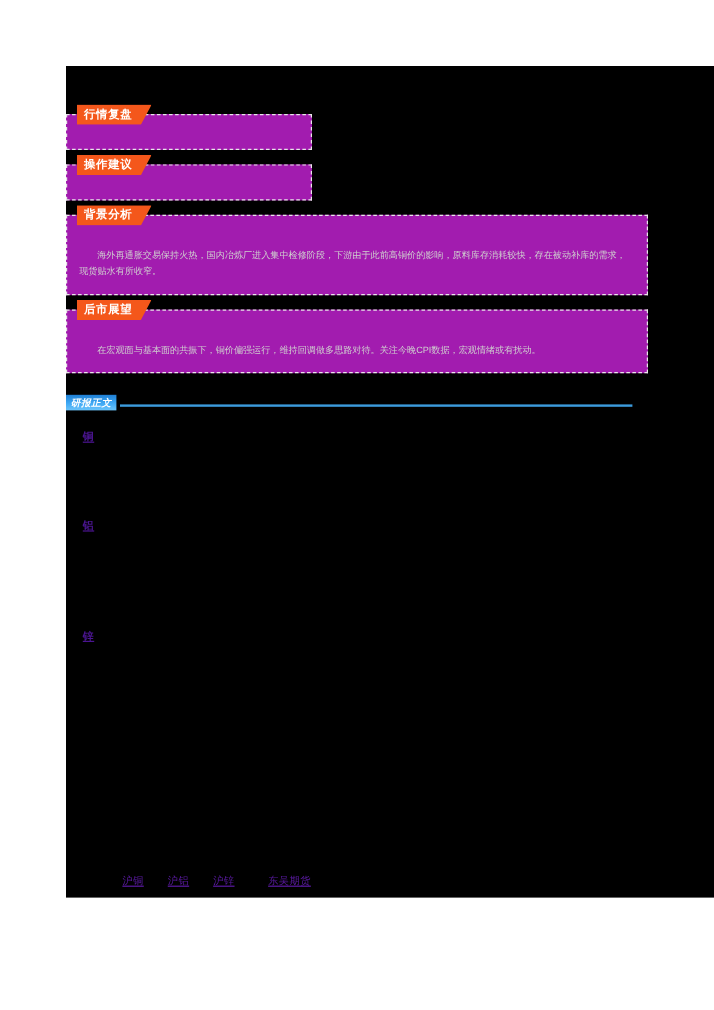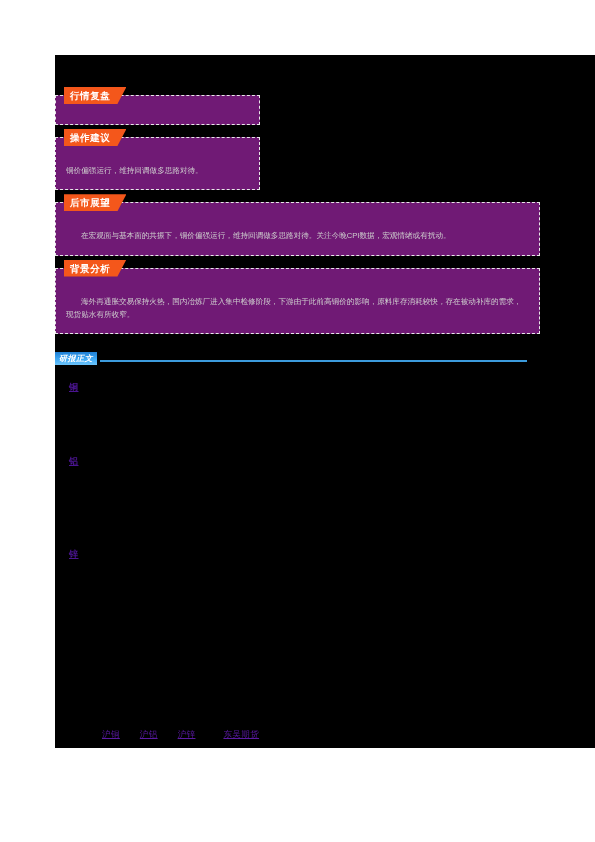--- a/index.html
+++ b/index.html
@@ -30,21 +30,21 @@
 
   .spacer-top { height: 40px; }
 
   
   .card {
     position: relative;
     border: 1px dashed #e8e8e8;
     box-sizing: border-box;
     margin: 0 0 12px 0;
     padding: 16px 10px 12px 10px;
-    background: #701a75;
+    background: #a21caf;
   }
   .card.narrow { width: 205px; }
   .card.wide   { width: 485px; }
 
   
   .tag-orange {
     position: absolute;
     left: 8px;
     top: -9px;
     height: 17px;
@@ -144,31 +144,30 @@
 <div id="article">
 
   <div class="spacer-top"></div>
 
   <div class="card narrow">
     <span class="tag-orange">行情复盘</span>
   </div>
 
   <div class="card narrow">
     <span class="tag-orange">操作建议</span>
-    <div class="card-body">铜价偏强运行，维持回调做多思路对待。</div>
+  </div>
+
+  <div class="card wide">
+    <span class="tag-orange">背景分析</span>
+    <div class="card-body">海外再通胀交易保持火热，国内冶炼厂进入集中检修阶段，下游由于此前高铜价的影响，原料库存消耗较快，存在被动补库的需求，现货贴水有所收窄。</div>
   </div>
 
   <div class="card wide">
     <span class="tag-orange">后市展望</span>
     <div class="card-body">在宏观面与基本面的共振下，铜价偏强运行，维持回调做多思路对待。关注今晚CPI数据，宏观情绪或有扰动。</div>
-  </div>
-
-  <div class="card wide">
-    <span class="tag-orange">背景分析</span>
-    <div class="card-body">海外再通胀交易保持火热，国内冶炼厂进入集中检修阶段，下游由于此前高铜价的影响，原料库存消耗较快，存在被动补库的需求，现货贴水有所收窄。</div>
   </div>
 
   <div class="section-head">
     <span class="tag-blue">研报正文</span>
     <span class="head-rule"></span>
   </div>
 
   <div class="note-body">
     <a class="note-link" href="#">铜</a>
     <div class="note-gap-1"></div>

